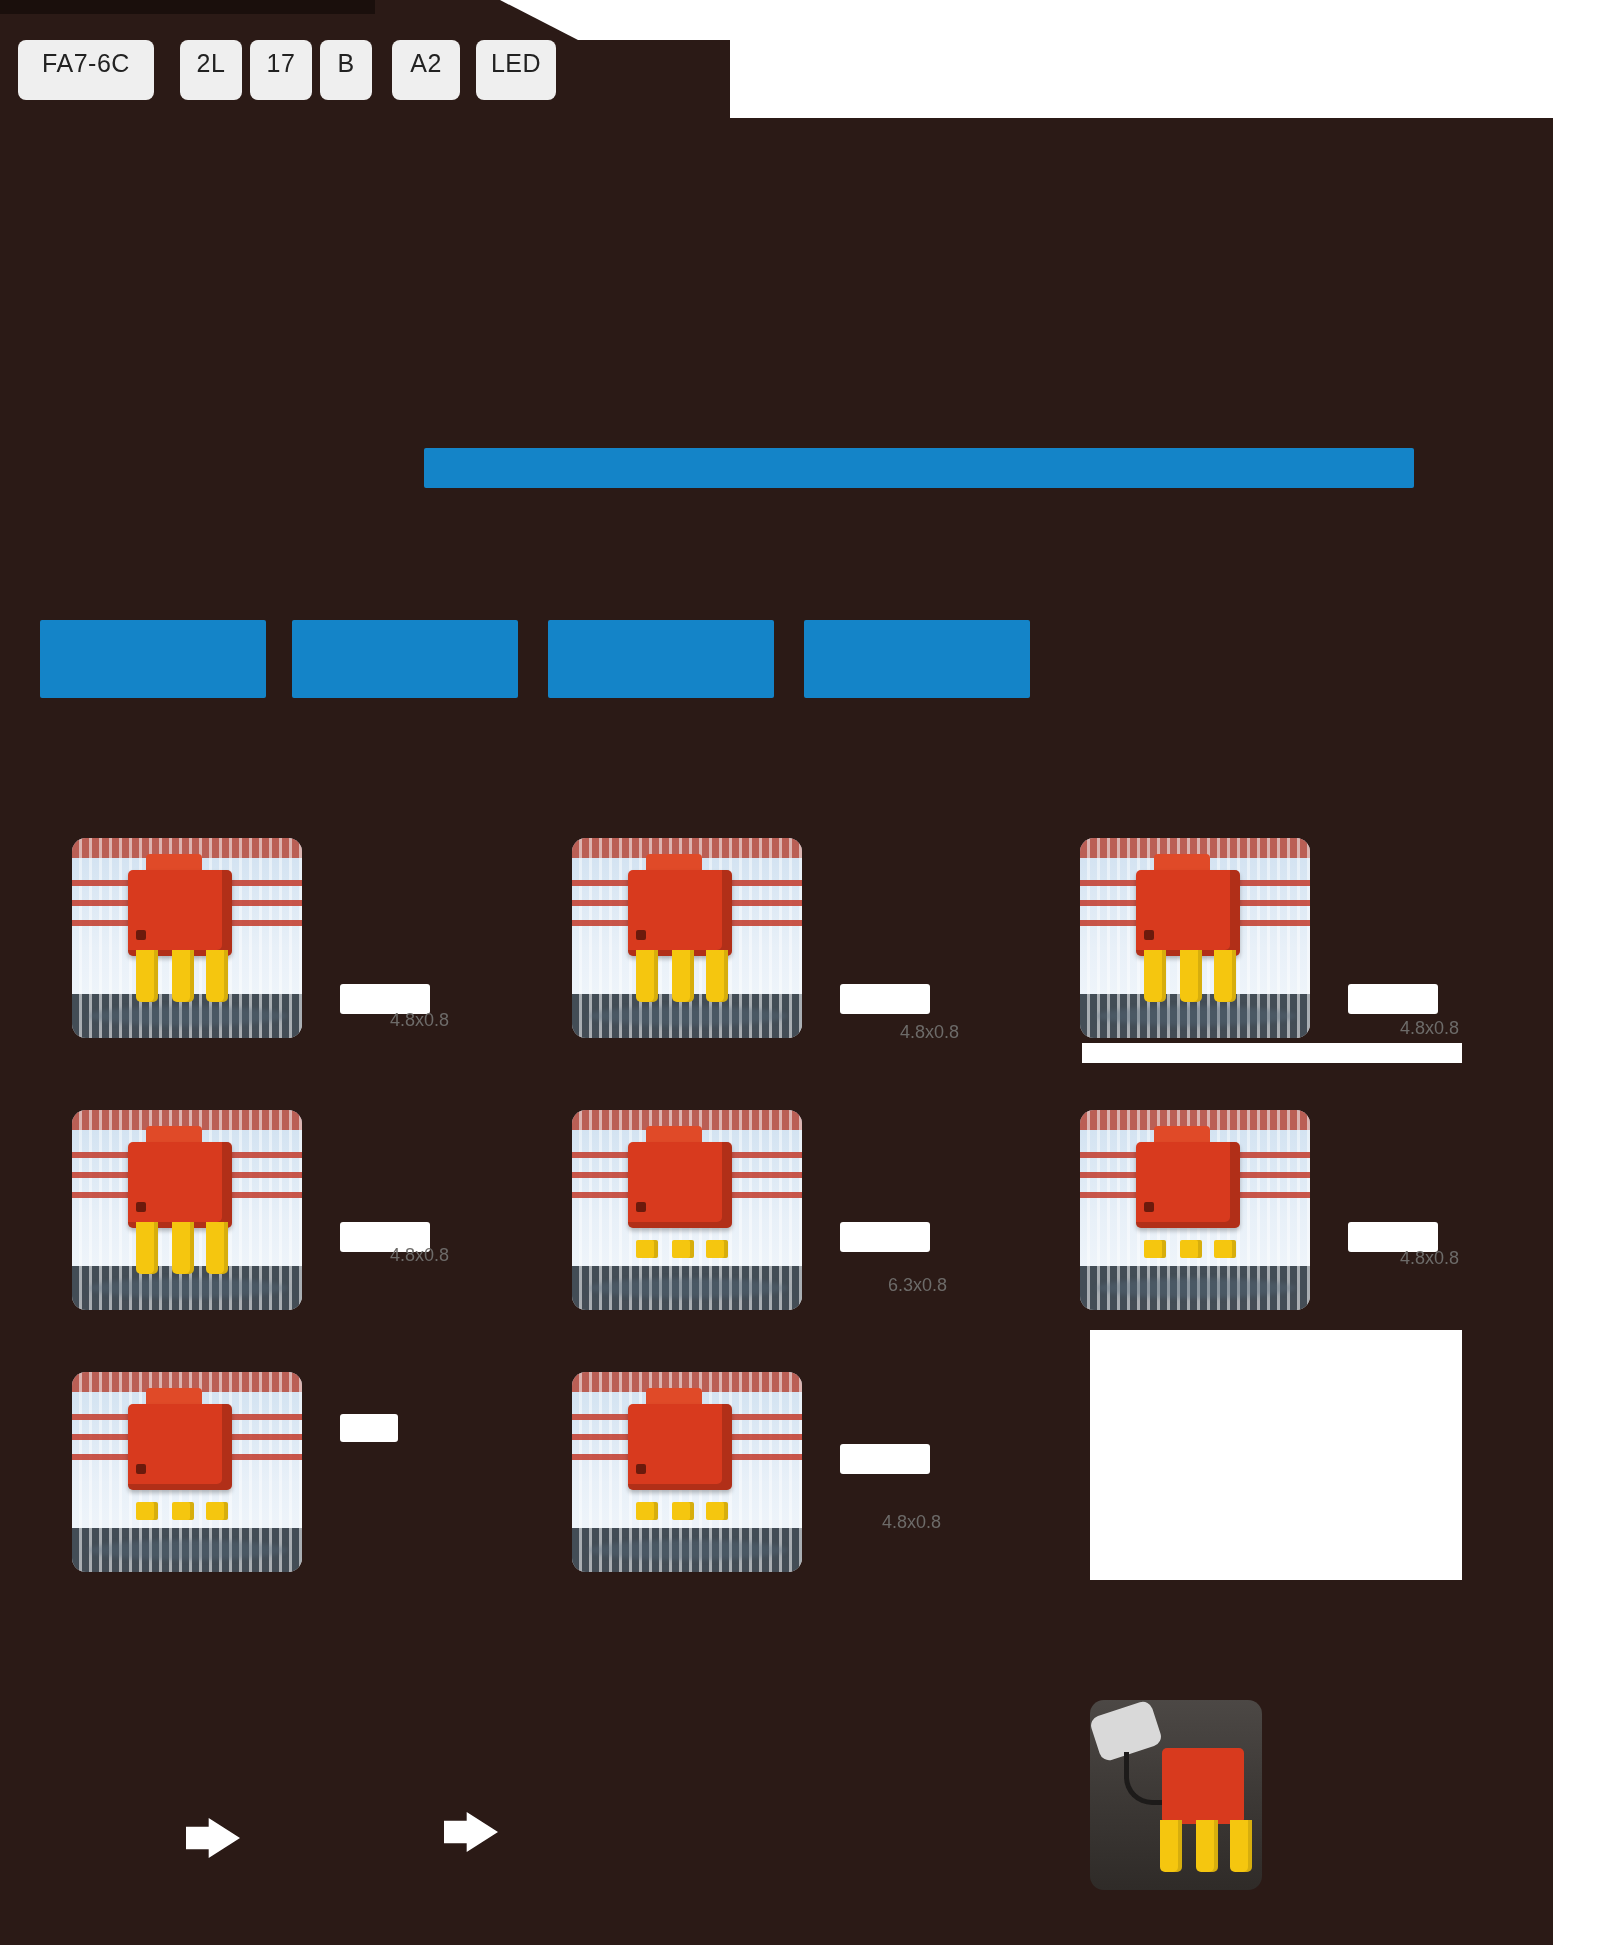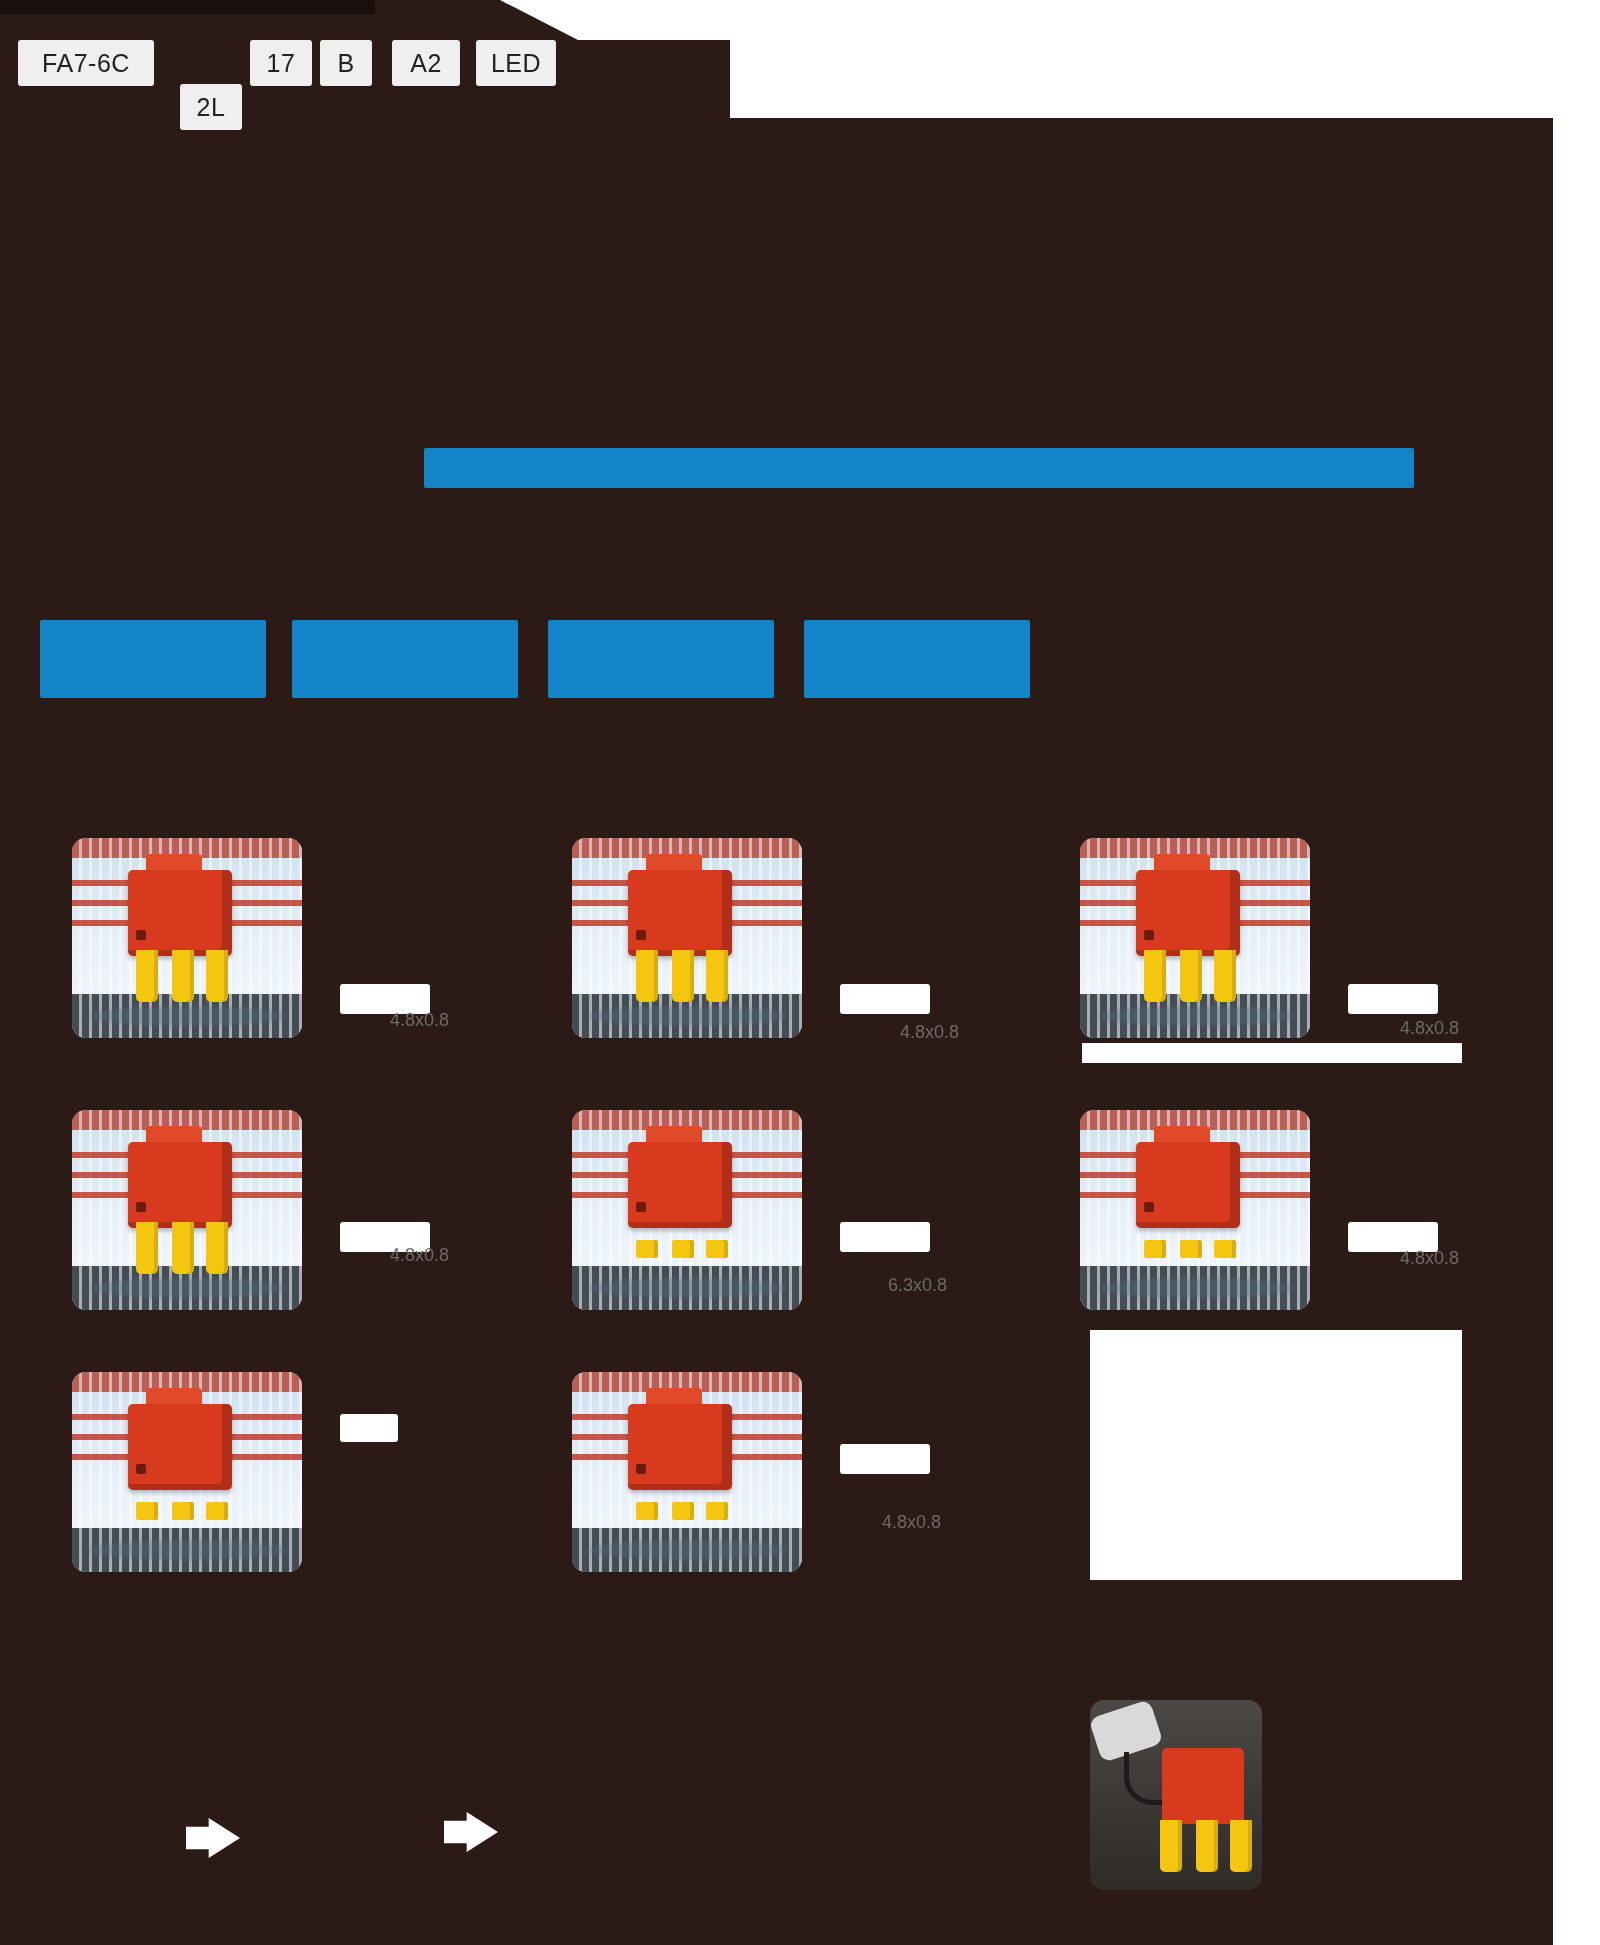--- a/index.html
+++ b/index.html
@@ -53,31 +53,31 @@
   
   .chip-row {
     position: absolute;
     left: 0;
     top: 40px;
     height: 50px;
   }
   .chip {
     position: absolute;
     top: 0;
-    height: 46px;
+    height: 60px;
     background: #efefef;
     color: #222222;
     font-size: 25px;
     line-height: 46px;
     text-align: center;
-    border-radius: 3px;
+    border-radius: 8px;
     letter-spacing: 0.5px;
   }
   .chip.c1 { left: 18px;  width: 136px; }
-  .chip.c2 { left: 180px; width: 62px; margin-top: 44px;  }
+  .chip.c2 { left: 180px; width: 62px;  }
   .chip.c3 { left: 250px; width: 62px;  }
   .chip.c4 { left: 320px; width: 52px;  }
   .chip.c5 { left: 392px; width: 68px;  }
   .chip.c6 { left: 476px; width: 80px;  }
 
   
   .blue-bar {
     position: absolute;
     background: #1484c8;
     border-radius: 2px;

